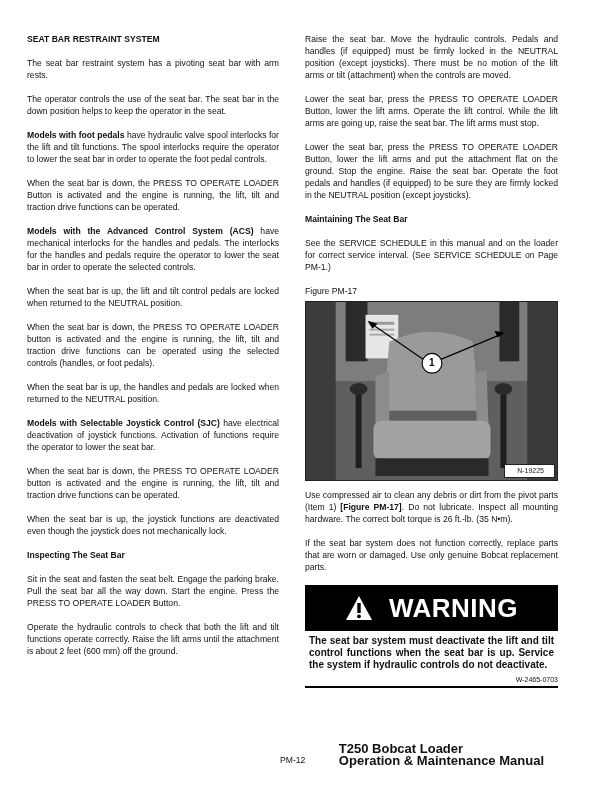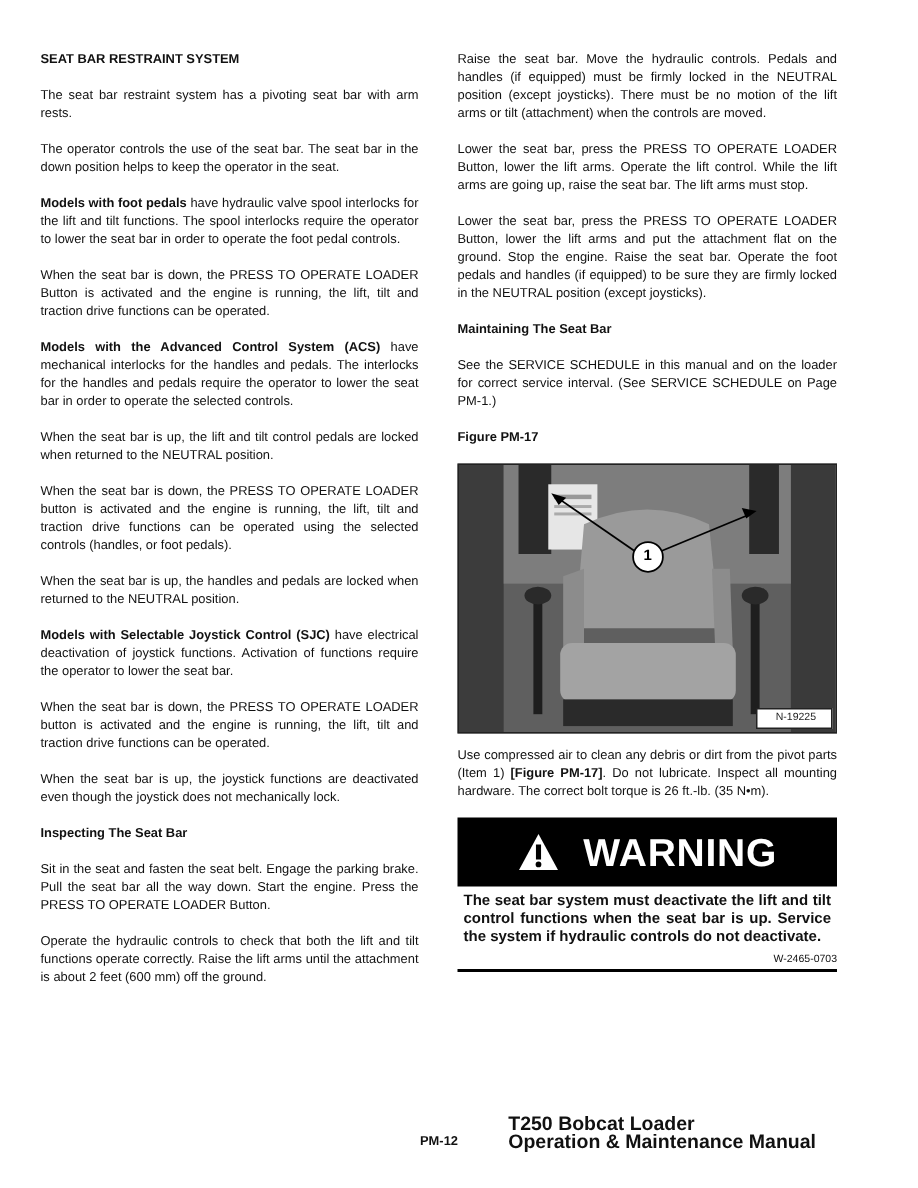--- a/index.html
+++ b/index.html
@@ -6,21 +6,21 @@
     body {
       width: 612px; height: 792px; position: relative; overflow: hidden;
       font-family: "Liberation Sans", sans-serif; color: #111;
     }
     .col { position: absolute; font-size: 8.6px; line-height: 12px; }
     .col-left { left: 27px; top: 33px; width: 252px; }
     .col-right { left: 305px; top: 33px; width: 253px; }
     .p { margin: 0 0 12px 0; text-align: justify; }
     .h { margin: 0 0 12px 0; font-weight: bold; }
     .b { font-weight: bold; }
-    .fig-label { margin: 0 0 12px 0; font-weight: bold; }
+    .fig-label { margin: 0 0 4px 0; font-weight: normal; }
 
     .photo {
       position: relative; width: 253px; height: 180px; margin: 0 0 8px 0;
       background: #6d6d6d; overflow: hidden; border: 1px solid #222; box-sizing: border-box;
     }
     .photo svg { position: absolute; left: 0; top: 0; width: 100%; height: 100%; }
     .photo-id {
       position: absolute; right: 2px; bottom: 2px; background: #fff; color: #222;
       font-size: 7px; line-height: 10px; padding: 1px 10px 1px 12px; border: 1px solid #222;
     }
@@ -28,21 +28,21 @@
     .warn-box {
       margin: 10px 0 3px 0; width: 253px; height: 46px; background: #000; color: #fff;
       display: flex; align-items: center; justify-content: center; gap: 16px;
     }
     .warn-icon { width: 28px; height: 26px; }
     .warn-title { font-size: 26px; font-weight: bold; letter-spacing: 0.5px; }
     .warn-text { font-weight: bold; text-align: justify; margin: 4px; font-size: 10px; line-height: 12px; }
     .warn-code { text-align: right; font-size: 7px; line-height: 10px; margin: 1px 0 1px 0; }
     .warn-rule { height: 2px; background: #000; width: 253px; }
 
-    .footer-page { position: absolute; left: 280px; top: 755px; font-size: 8.6px; font-weight: bold; }
+    .footer-page { position: absolute; left: 280px; top: 755px; font-size: 8.6px; font-weight: normal; }
     .footer-right { position: absolute; right: 68px; top: 743px; text-align: left; font-size: 13px; line-height: 12px; font-weight: bold; }
   </style>
 </head>
 <body>
 
 <div class="col col-left">
   <p class="h">SEAT BAR RESTRAINT SYSTEM</p>
   <p class="p">The seat bar restraint system has a pivoting seat bar with arm rests.</p>
   <p class="p">The operator controls the use of the seat bar. The seat bar in the down position helps to keep the operator in the seat.</p>
   <p class="p"><span class="b">Models with foot pedals</span><span> have hydraulic valve spool interlocks for the lift and tilt functions. The spool interlocks require the operator to lower the seat bar in order to operate the foot pedal controls.</span></p>
@@ -92,20 +92,21 @@
       <polygon points="62,19 72,22 67,27" fill="#000"></polygon>
       <line x1="136" y1="58" x2="196" y2="33" stroke="#000" stroke-width="1.2"></line>
       <polygon points="200,31 190,29 193,36" fill="#000"></polygon>
       <circle cx="127" cy="62" r="10" fill="#fff" stroke="#000" stroke-width="1.2"></circle>
     </svg>
     <span style="position:absolute;left:123px;top:55px;font-size:10px;font-weight:bold;color:#000;">1</span>
     <span class="photo-id">N-19225</span>
   </div>
 
   <p class="p"><span>Use compressed air to clean any debris or dirt from the pivot parts (Item 1) </span><span class="b">[Figure PM-17]</span><span>. Do not lubricate. Inspect all mounting hardware. The correct bolt torque is 26 ft.-lb. (35 N•m).</span></p>
+  <p class="p">If the seat bar system does not function correctly, replace parts that are worn or damaged. Use only genuine Bobcat replacement parts.</p>
 
   <div class="warn-box">
     <svg class="warn-icon" viewBox="0 0 28 26">
       <polygon points="14,1 27,25 1,25" fill="#fff"></polygon>
       <rect x="12.3" y="8" width="3.4" height="10" fill="#000"></rect>
       <circle cx="14" cy="21.3" r="1.9" fill="#000"></circle>
     </svg>
     <span class="warn-title">WARNING</span>
   </div>
   <p class="warn-text">The seat bar system must deactivate the lift and tilt control functions when the seat bar is up. Service the system if hydraulic controls do not deactivate.</p>

